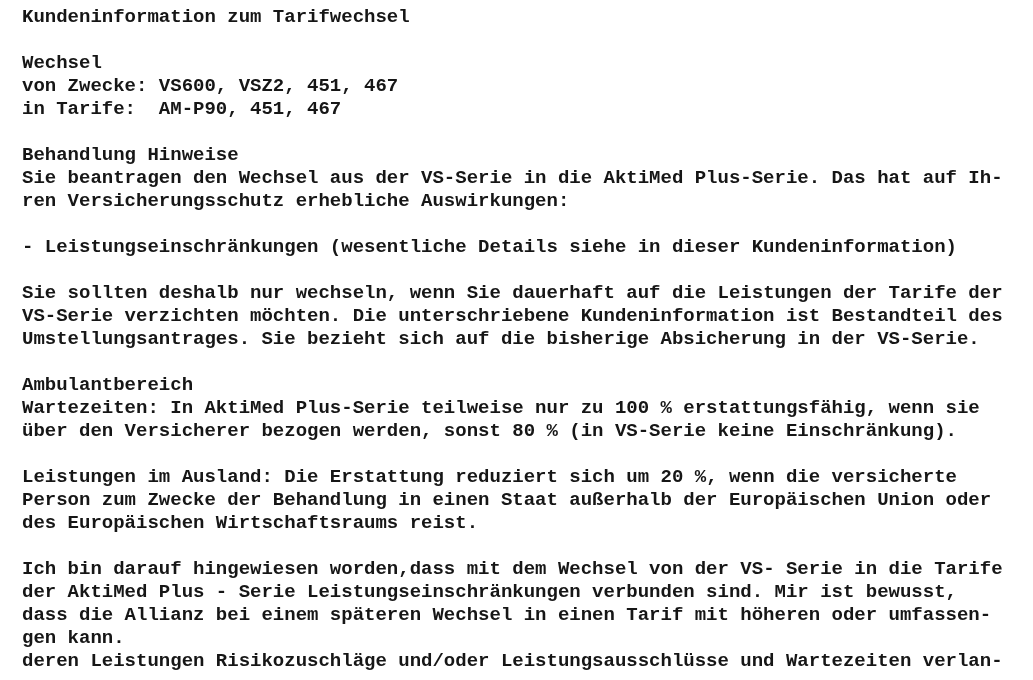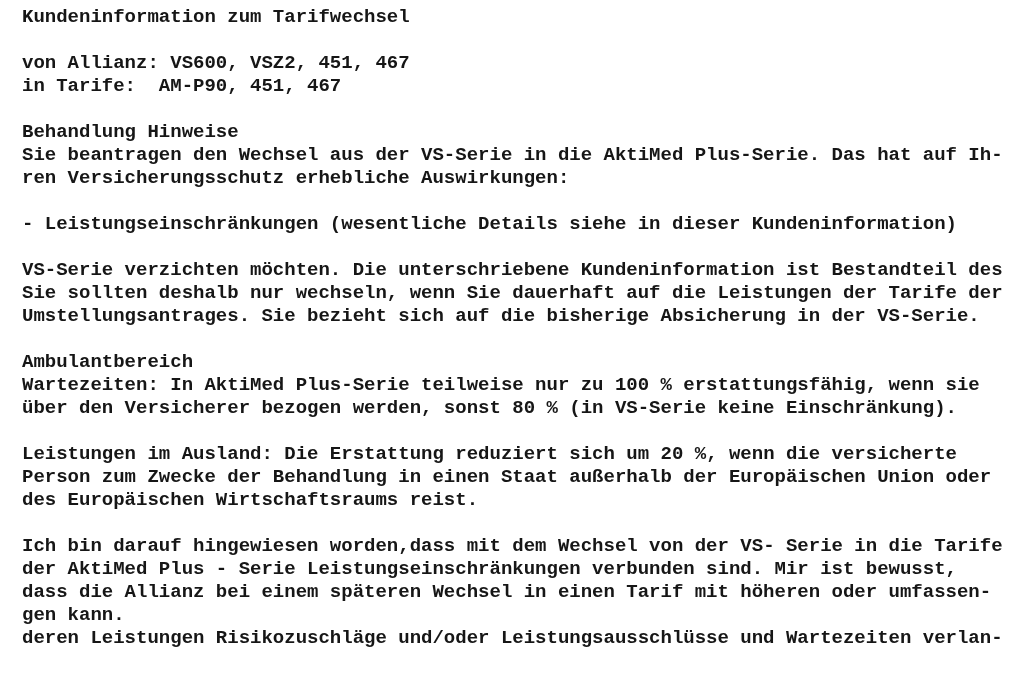--- a/index.html
+++ b/index.html
@@ -29,31 +29,32 @@
   }
   .seg { font-weight: 700; }
   .seg.b { font-weight: 700; }
 </style>
 </head>
 <body>
 
 <div class="page">
     <div class="line"><span class="seg b">Kundeninformation zum Tarifwechsel</span></div>
     <div class="line">&nbsp;</div>
-    <div class="line"><span class="seg b">von Allianz:</span><span class="seg"> VS600, VSZ2, 451, 467</span></div>
+    <div class="line"><span class="seg b">Wechsel</span></div>
+    <div class="line"><span class="seg b">von Zwecke:</span><span class="seg"> VS600, VSZ2, 451, 467</span></div>
     <div class="line"><span class="seg b">in Tarife:</span><span class="seg">  AM-P90, 451, 467</span></div>
     <div class="line">&nbsp;</div>
     <div class="line"><span class="seg b">Behandlung Hinweise</span></div>
     <div class="line"><span class="seg">Sie beantragen den Wechsel aus der VS-Serie in die AktiMed Plus-Serie. Das hat auf Ih-</span></div>
     <div class="line"><span class="seg">ren Versicherungsschutz erhebliche Auswirkungen:</span></div>
     <div class="line">&nbsp;</div>
     <div class="line"><span class="seg">- Leistungseinschränkungen (wesentliche Details siehe in dieser Kundeninformation)</span></div>
     <div class="line">&nbsp;</div>
+    <div class="line"><span class="seg">Sie sollten deshalb nur wechseln, wenn Sie </span><span class="seg b">dauerhaft</span><span class="seg"> auf die Leistungen der Tarife der</span></div>
     <div class="line"><span class="seg">VS-Serie verzichten möchten. Die unterschriebene Kundeninformation ist Bestandteil des</span></div>
-    <div class="line"><span class="seg">Sie sollten deshalb nur wechseln, wenn Sie </span><span class="seg b">dauerhaft</span><span class="seg"> auf die Leistungen der Tarife der</span></div>
     <div class="line"><span class="seg">Umstellungsantrages. Sie bezieht sich auf die bisherige Absicherung in der VS-Serie.</span></div>
     <div class="line">&nbsp;</div>
     <div class="line"><span class="seg b">Ambulantbereich</span></div>
     <div class="line"><span class="seg b">Wartezeiten</span><span class="seg">: In AktiMed Plus-Serie teilweise nur zu 100 % erstattungsfähig, wenn sie</span></div>
     <div class="line"><span class="seg">über den Versicherer bezogen werden, sonst 80 % (in VS-Serie keine Einschränkung).</span></div>
     <div class="line">&nbsp;</div>
     <div class="line"><span class="seg b">Leistungen im Ausland</span><span class="seg">: Die Erstattung reduziert sich um 20 %, wenn die versicherte</span></div>
     <div class="line"><span class="seg">Person zum Zwecke der Behandlung in einen Staat außerhalb der Europäischen Union oder</span></div>
     <div class="line"><span class="seg">des Europäischen Wirtschaftsraums reist.</span></div>
     <div class="line">&nbsp;</div>

